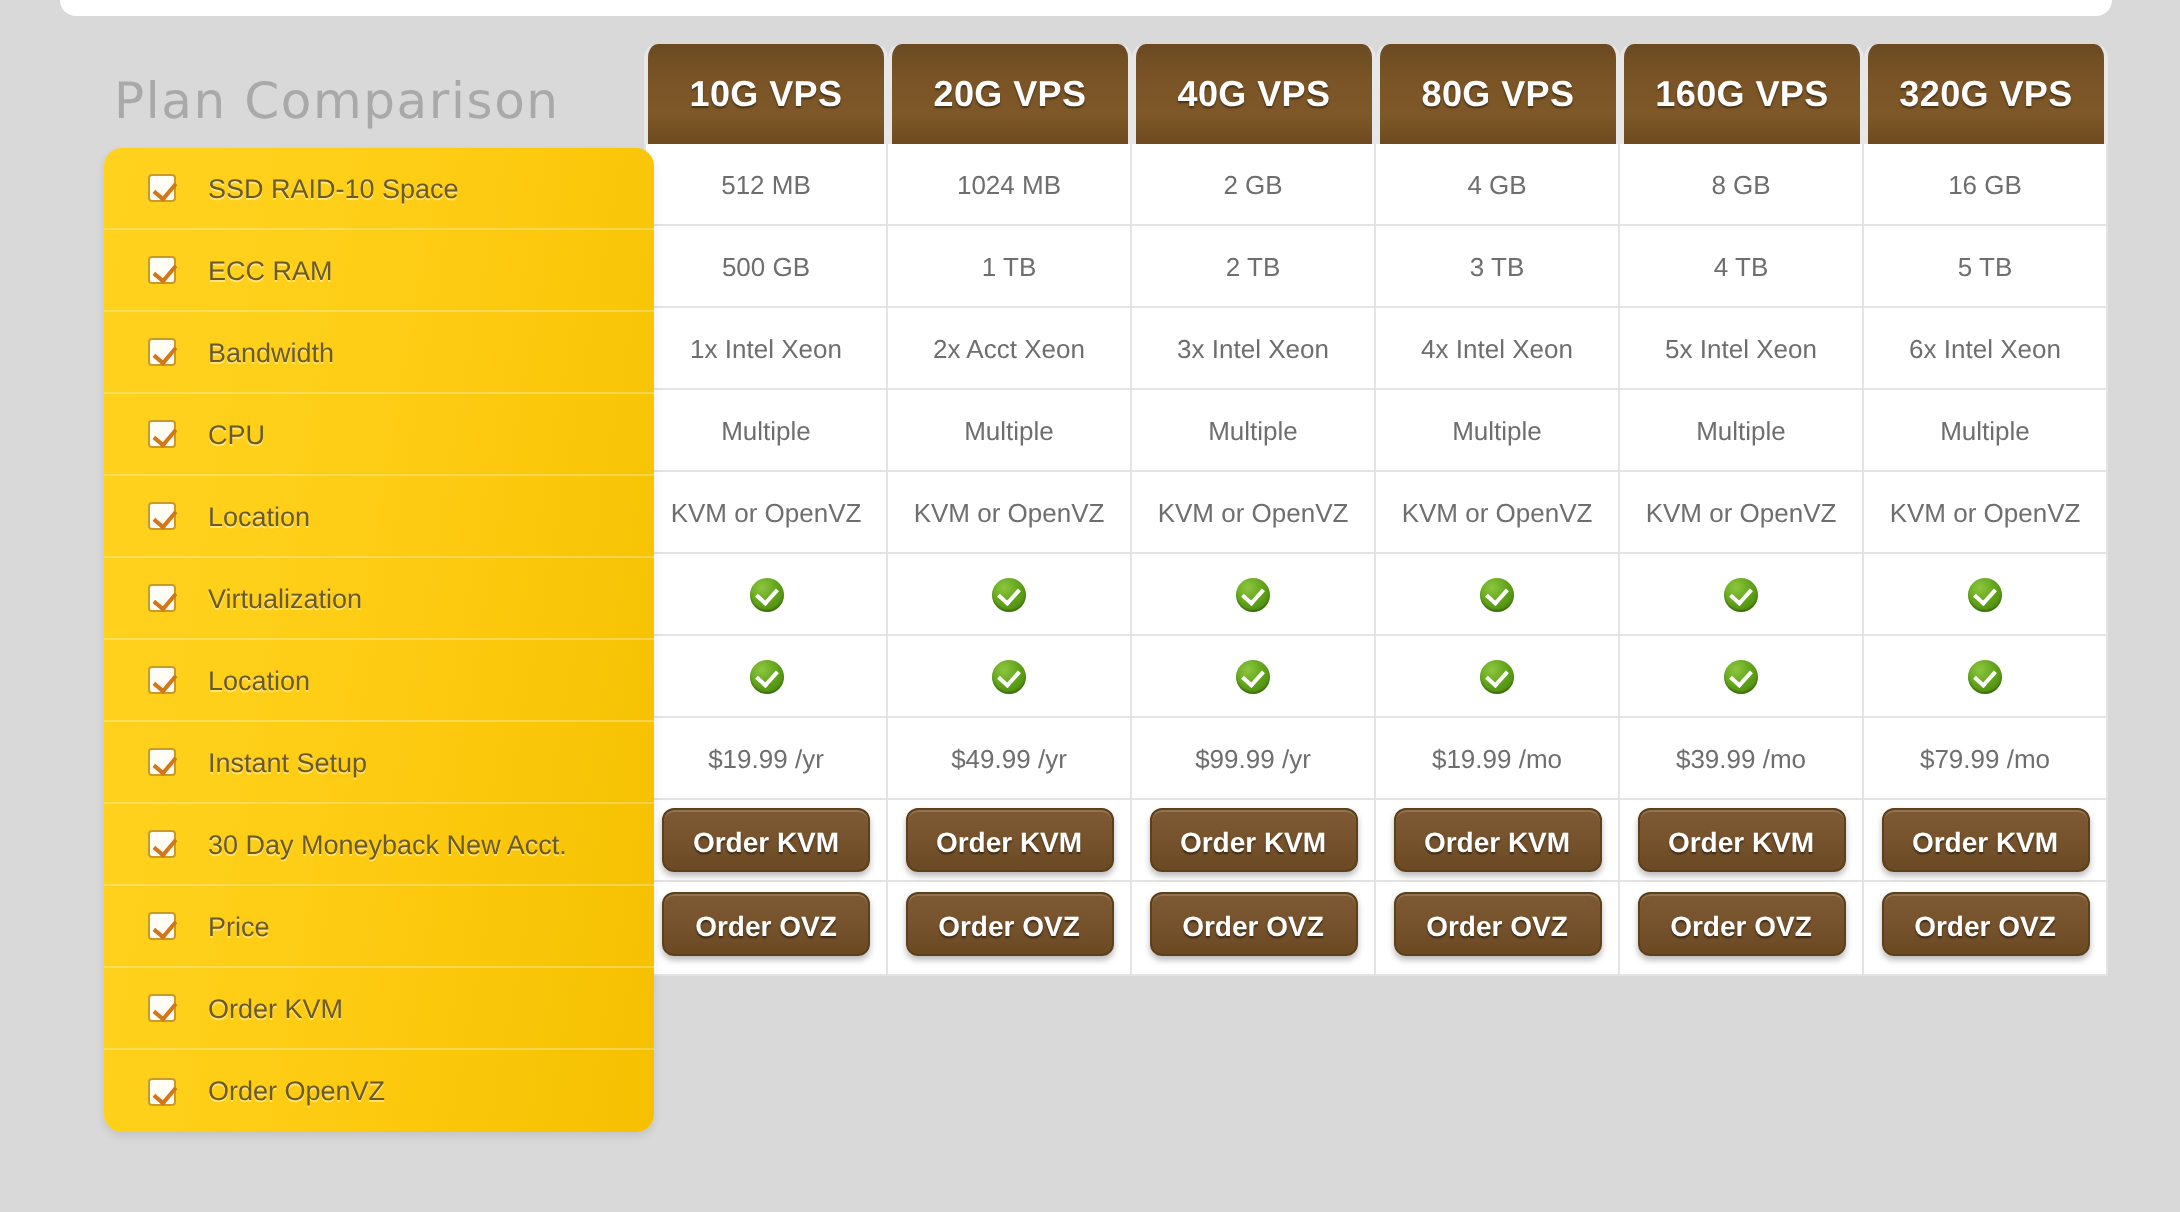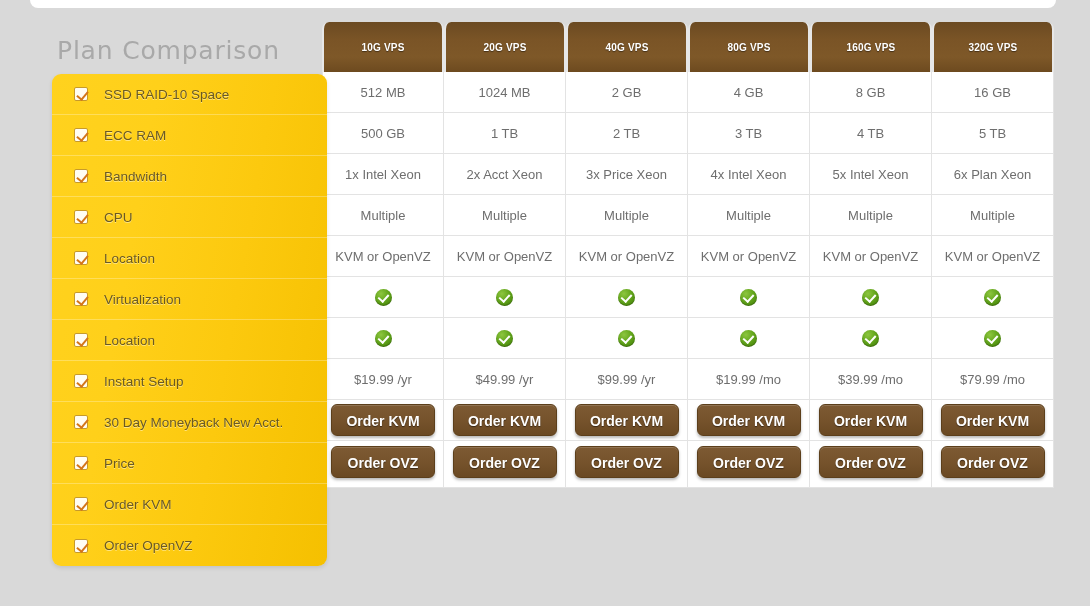--- a/index.html
+++ b/index.html
@@ -45,21 +45,21 @@
     width: 732px;
     table-layout: fixed;
   }
 
   table.plans th.plan-head {
     width: 122px;
     height: 50px;
     padding: 0 2px;
     background: linear-gradient(to bottom, #6b4a22 0%, #7a5426 35%, #7e5828 70%, #6d4a1f 100%);
     color: #ffffff;
-    font-size: 10px;
+    font-size: 18px;
     font-weight: bold;
     text-align: center;
     vertical-align: middle;
     border-radius: 7px 7px 0 0;
     border-left: 2px solid #e7e7e7;
     border-right: 2px solid #e7e7e7;
     text-shadow: 0 1px 1px rgba(0,0,0,0.45);
     letter-spacing: 0.2px;
   }
 
@@ -221,24 +221,24 @@
             <td class="cell">500 GB</td>
             <td class="cell">1 TB</td>
             <td class="cell">2 TB</td>
             <td class="cell">3 TB</td>
             <td class="cell">4 TB</td>
             <td class="cell">5 TB</td>
           </tr>
           <tr>
             <td class="cell">1x Intel Xeon</td>
             <td class="cell">2x Acct Xeon</td>
-            <td class="cell">3x Price Xeon</td>
+            <td class="cell">3x Intel Xeon</td>
             <td class="cell">4x Intel Xeon</td>
             <td class="cell">5x Intel Xeon</td>
-            <td class="cell">6x Plan Xeon</td>
+            <td class="cell">6x Intel Xeon</td>
           </tr>
           <tr>
             <td class="cell">Multiple</td>
             <td class="cell">Multiple</td>
             <td class="cell">Multiple</td>
             <td class="cell">Multiple</td>
             <td class="cell">Multiple</td>
             <td class="cell">Multiple</td>
           </tr>
           <tr>

